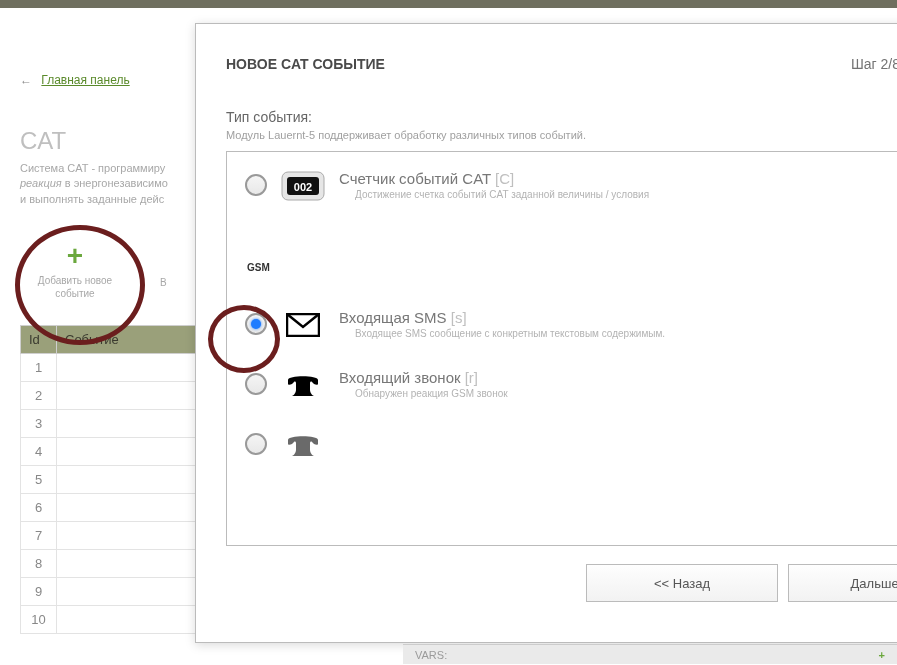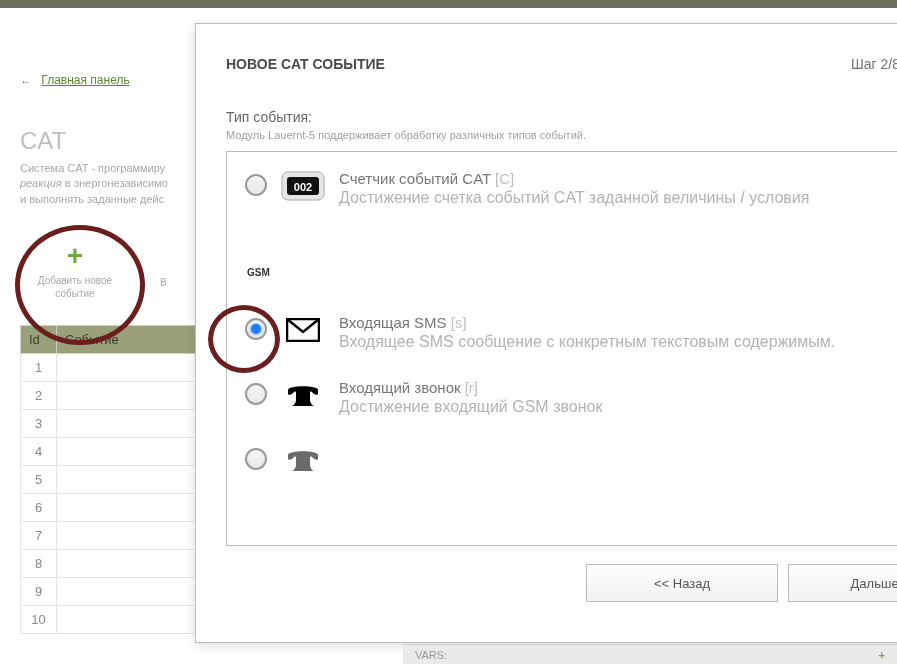--- a/index.html
+++ b/index.html
@@ -32,21 +32,21 @@
   .section-sub { font-size: 11px; color: #a0a0a0; margin-bottom: 10px; }
   .option-box { border: 1px solid #bbb; height: 395px; overflow-y: scroll; padding: 8px 12px; position: relative; }
   .group-hdr { font-size: 10px; font-weight: bold; color: #333; margin: 50px 0 30px 8px; }
   .option-row { display: flex; align-items: flex-start; gap: 14px; padding: 6px 0 22px 6px; }
   .option-row.first { padding-top: 10px; padding-bottom: 10px; }
   .radio { width: 22px; height: 22px; border: 2px solid #999; border-radius: 50%; flex-shrink: 0; margin-top: 4px; display: flex; align-items: center; justify-content: center; background: linear-gradient(#f5f5f5,#e8e8e8); }
   .radio.checked .dot { width: 10px; height: 10px; background: #1e7cff; border-radius: 50%; box-shadow: 0 0 3px rgba(30,124,255,.9); }
   .opt-icon { width: 44px; height: 32px; flex-shrink: 0; display: flex; align-items: center; justify-content: center; }
   .opt-text .ttl { font-size: 15px; color: #777; }
   .opt-text .ttl .sk { color: #bfbfbf; }
-  .opt-text .desc { font-size: 16px; color: #b3b3b3; margin-top: 2px; }
+  .opt-text .desc { font-size: 10px; color: #b3b3b3; margin-top: 2px; margin-left: 16px; }
   .modal-footer { display: flex; justify-content: flex-end; gap: 10px; margin-top: 18px; }
   .modal-footer button { width: 192px; height: 38px; border: 1px solid #bbb; background: linear-gradient(#fefefe,#f2f2f2); font-size: 13px; color: #555; cursor: pointer; }
 
   
   .hl-circle { position: absolute; border: 5px solid #6b1e1e; border-radius: 50%; pointer-events: none; }
   .hl1 { width: 130px; height: 120px; left: 15px; top: 225px; }
   .hl2 { width: 72px; height: 68px; left: 208px; top: 305px; }
 
   
   .footer-frag { position: absolute; left: 403px; bottom: 1px; width: 494px; height: 20px; background: #eaeaea; border-top: 1px solid #ccc; display: flex; align-items: center; gap: 20px; padding: 0 12px; font-size: 11px; color: #9a9a9a; }
@@ -190,21 +190,21 @@
       <div class="radio">
           <div class="dot"></div>
         </div>
       <div class="opt-icon">
         <svg width="34" height="26" viewBox="0 0 34 26">
           <path d="M2 8 C2 3 32 3 32 8 L32 12 C32 13 30 13 28 12 L26 10 C25 9 24 10 24 11 L24 18 C24 21 27 24 28 24 L6 24 C7 24 10 21 10 18 L10 11 C10 10 9 9 8 10 L6 12 C4 13 2 13 2 12 Z" fill="#000"></path>
         </svg>
       </div>
       <div class="opt-text">
         <div class="ttl"><span>Входящий звонок</span> <span class="sk">[r]</span></div>
-        <div class="desc">Достижение входящий GSM звонок</div>
+        <div class="desc">Обнаружен реакция GSM звонок</div>
       </div>
     </div>
 
     <div class="option-row">
       <div class="radio">
           <div class="dot"></div>
         </div>
       <div class="opt-icon">
         <svg width="34" height="26" viewBox="0 0 34 26">
           <path d="M2 8 C2 3 32 3 32 8 L32 12 C32 13 30 13 28 12 L26 10 C25 9 24 10 24 11 L24 18 C24 21 27 24 28 24 L6 24 C7 24 10 21 10 18 L10 11 C10 10 9 9 8 10 L6 12 C4 13 2 13 2 12 Z" fill="#6a6a6a"></path>

